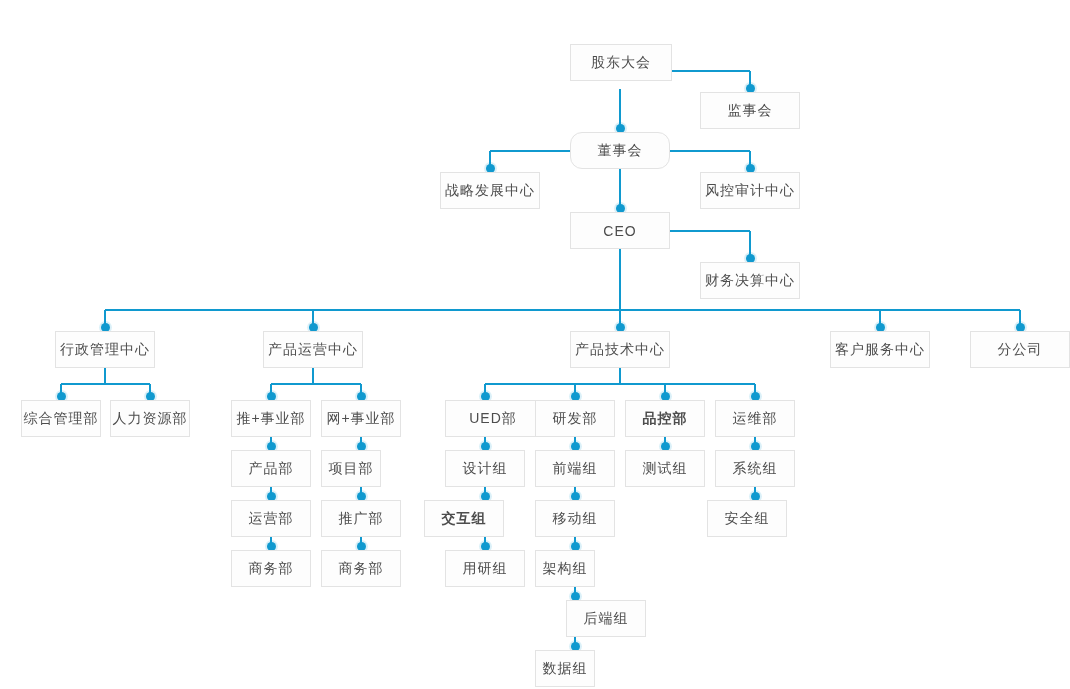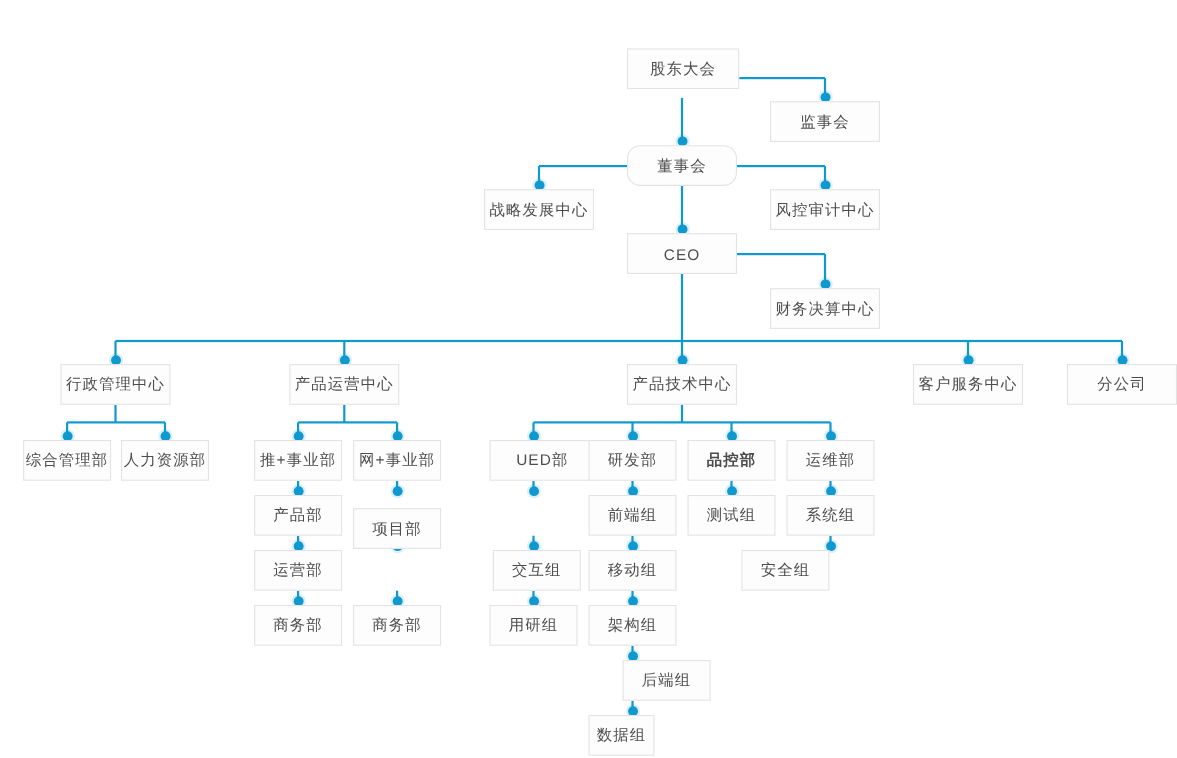--- a/index.html
+++ b/index.html
@@ -132,29 +132,31 @@
     <div class="node" style="left: 570px; top: 331px; width: 100px; height: 37px;">产品技术中心</div>
     <div class="node" style="left: 830px; top: 331px; width: 100px; height: 37px;">客户服务中心</div>
     <div class="node" style="left: 970px; top: 331px; width: 100px; height: 37px;">分公司</div>
     <div class="node" style="left: 21px; top: 400px; width: 80px; height: 37px;">综合管理部</div>
     <div class="node" style="left: 110px; top: 400px; width: 80px; height: 37px;">人力资源部</div>
     <div class="node" style="left: 231px; top: 400px; width: 80px; height: 37px;">推+事业部</div>
     <div class="node" style="left: 321px; top: 400px; width: 80px; height: 37px;">网+事业部</div>
     <div class="node" style="left: 231px; top: 450px; width: 80px; height: 37px;">产品部</div>
     <div class="node" style="left: 231px; top: 500px; width: 80px; height: 37px;">运营部</div>
     <div class="node" style="left: 231px; top: 550px; width: 80px; height: 37px;">商务部</div>
-    <div class="node" style="left: 321px; top: 462px; width: 80px; height: 37px;">项目部</div>
+    <div class="node" style="left: 321px; top: 450px; width: 60px; height: 37px;">项目部</div>
+    <div class="node" style="left: 321px; top: 500px; width: 80px; height: 37px;">推广部</div>
     <div class="node" style="left: 321px; top: 550px; width: 80px; height: 37px;">商务部</div>
     <div class="node" style="left: 445px; top: 400px; width: 96px; height: 37px;">UED部</div>
     <div class="node" style="left: 535px; top: 400px; width: 80px; height: 37px;">研发部</div>
     <div class="node" style="left: 625px; top: 400px; width: 80px; height: 37px; font-weight: bold;">品控部</div>
     <div class="node" style="left: 715px; top: 400px; width: 80px; height: 37px;">运维部</div>
-    <div class="node" style="left: 448px; top: 500px; width: 80px; height: 37px;">交互组</div>
+    <div class="node" style="left: 445px; top: 450px; width: 80px; height: 37px;">设计组</div>
+    <div class="node" style="left: 424px; top: 500px; width: 80px; height: 37px; font-weight: bold;">交互组</div>
     <div class="node" style="left: 445px; top: 550px; width: 80px; height: 37px;">用研组</div>
     <div class="node" style="left: 535px; top: 450px; width: 80px; height: 37px;">前端组</div>
     <div class="node" style="left: 535px; top: 500px; width: 80px; height: 37px;">移动组</div>
-    <div class="node" style="left: 535px; top: 550px; width: 80px; height: 37px;">架构组</div>
+    <div class="node" style="left: 535px; top: 550px; width: 60px; height: 37px;">架构组</div>
     <div class="node" style="left: 566px; top: 600px; width: 80px; height: 37px;">后端组</div>
     <div class="node" style="left: 535px; top: 650px; width: 60px; height: 37px;">数据组</div>
     <div class="node" style="left: 625px; top: 450px; width: 80px; height: 37px;">测试组</div>
     <div class="node" style="left: 715px; top: 450px; width: 80px; height: 37px;">系统组</div>
-    <div class="node" style="left: 674px; top: 500px; width: 80px; height: 37px;">安全组</div>
+    <div class="node" style="left: 707px; top: 500px; width: 80px; height: 37px;">安全组</div>
   </div>
 
 </body></html>

